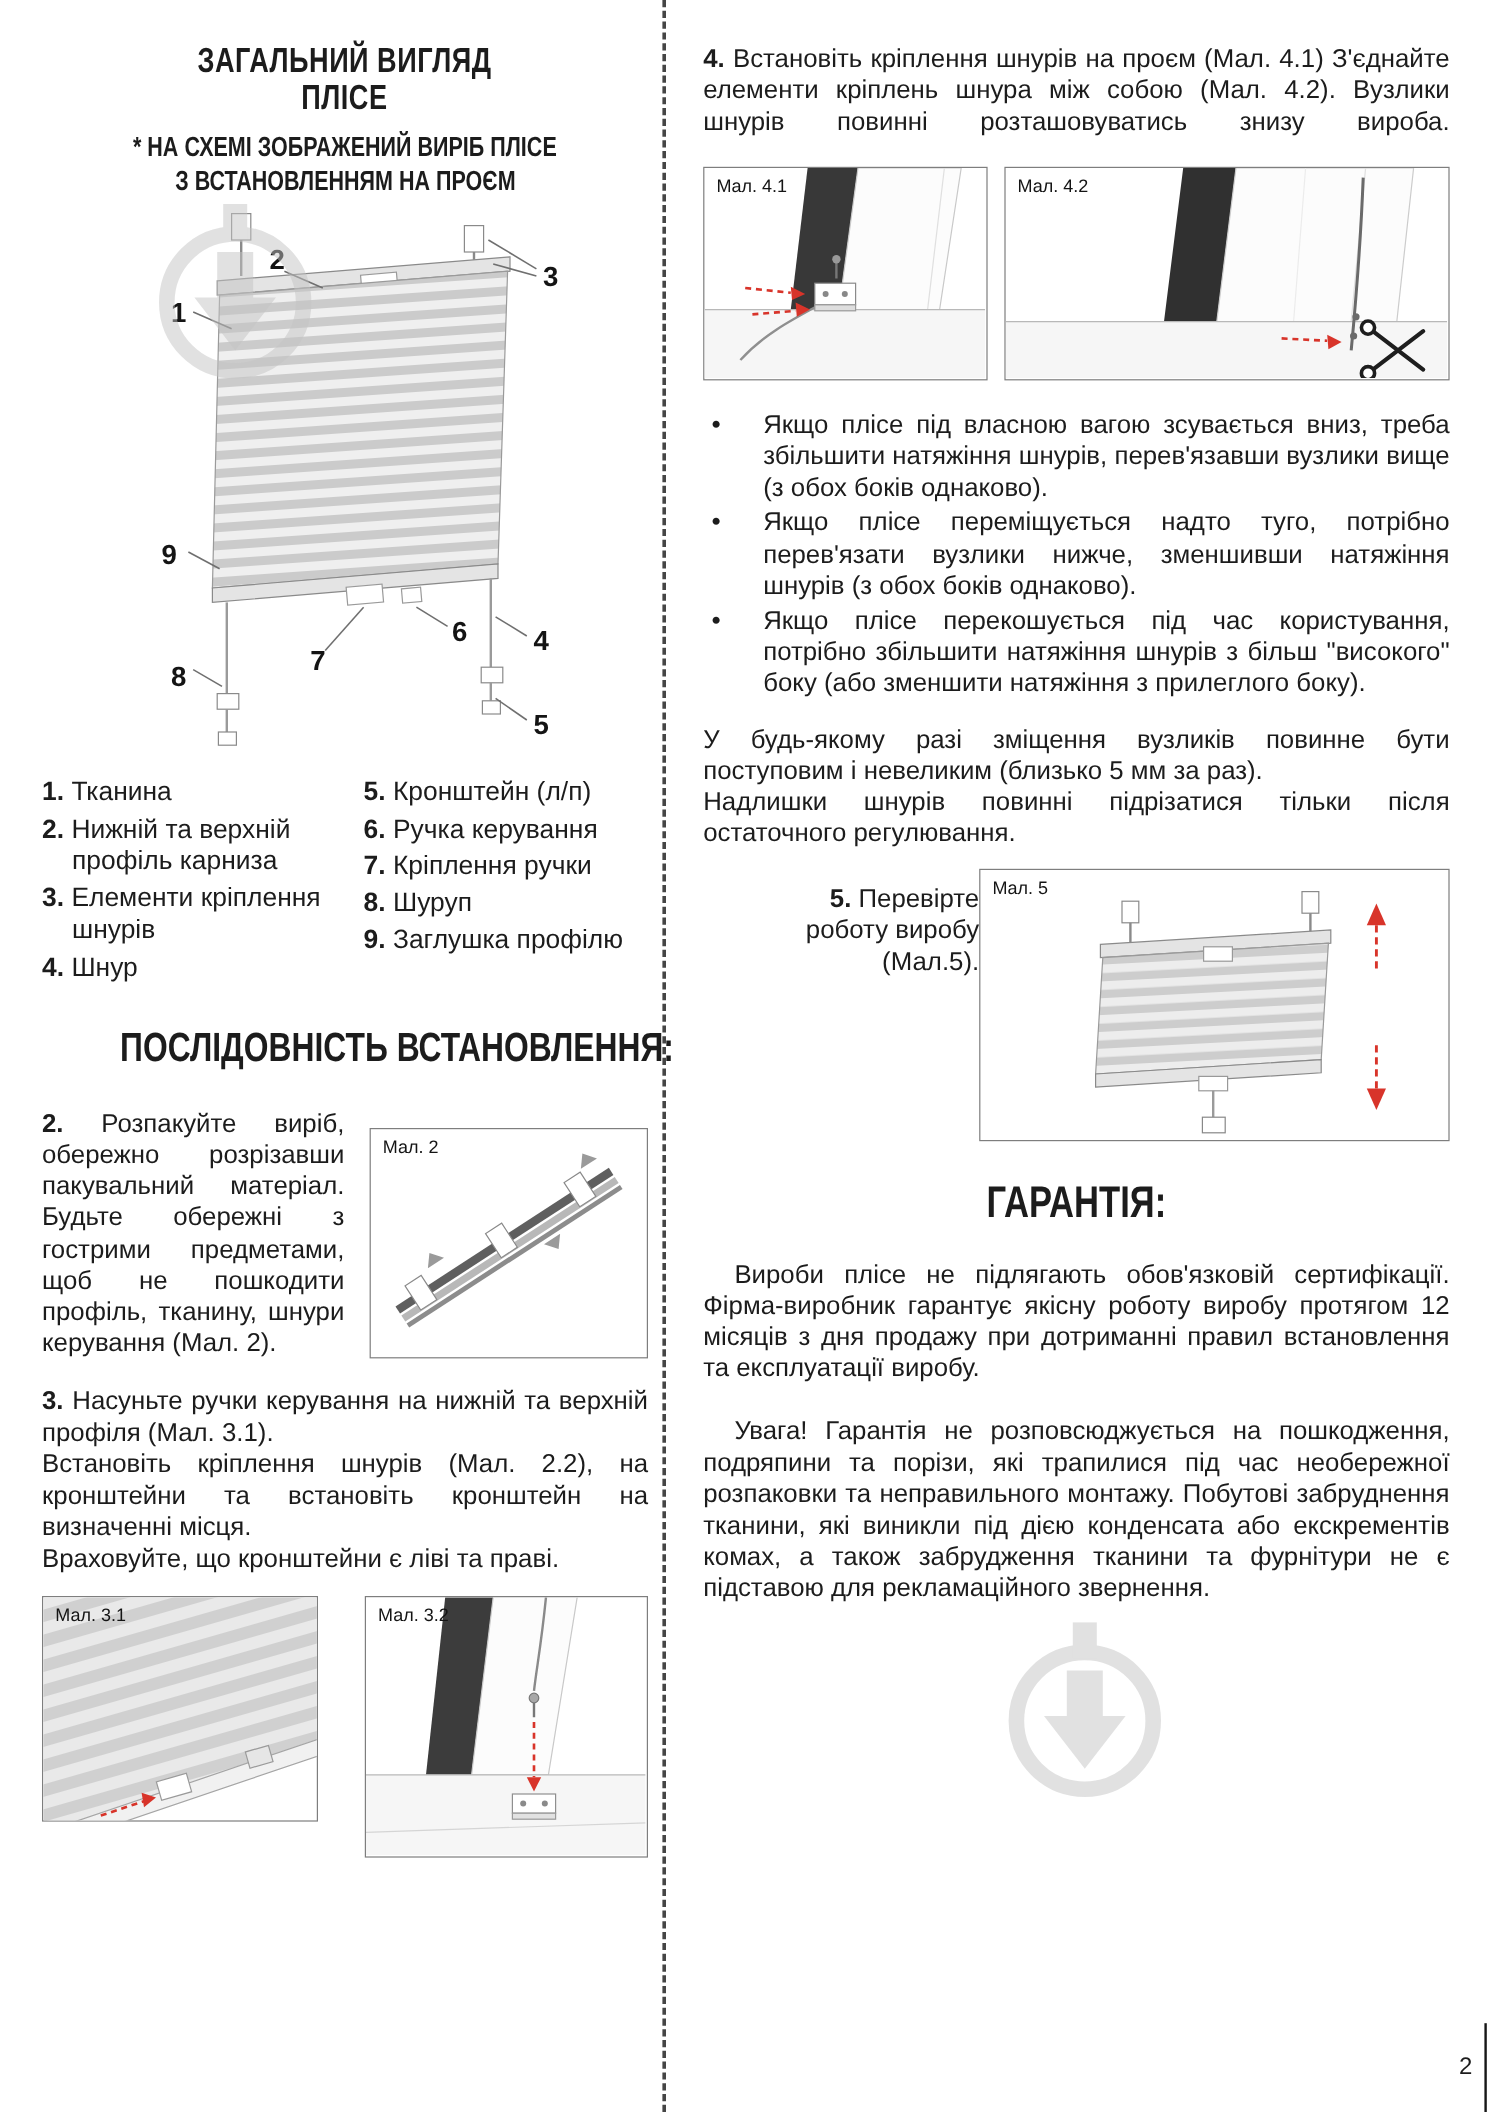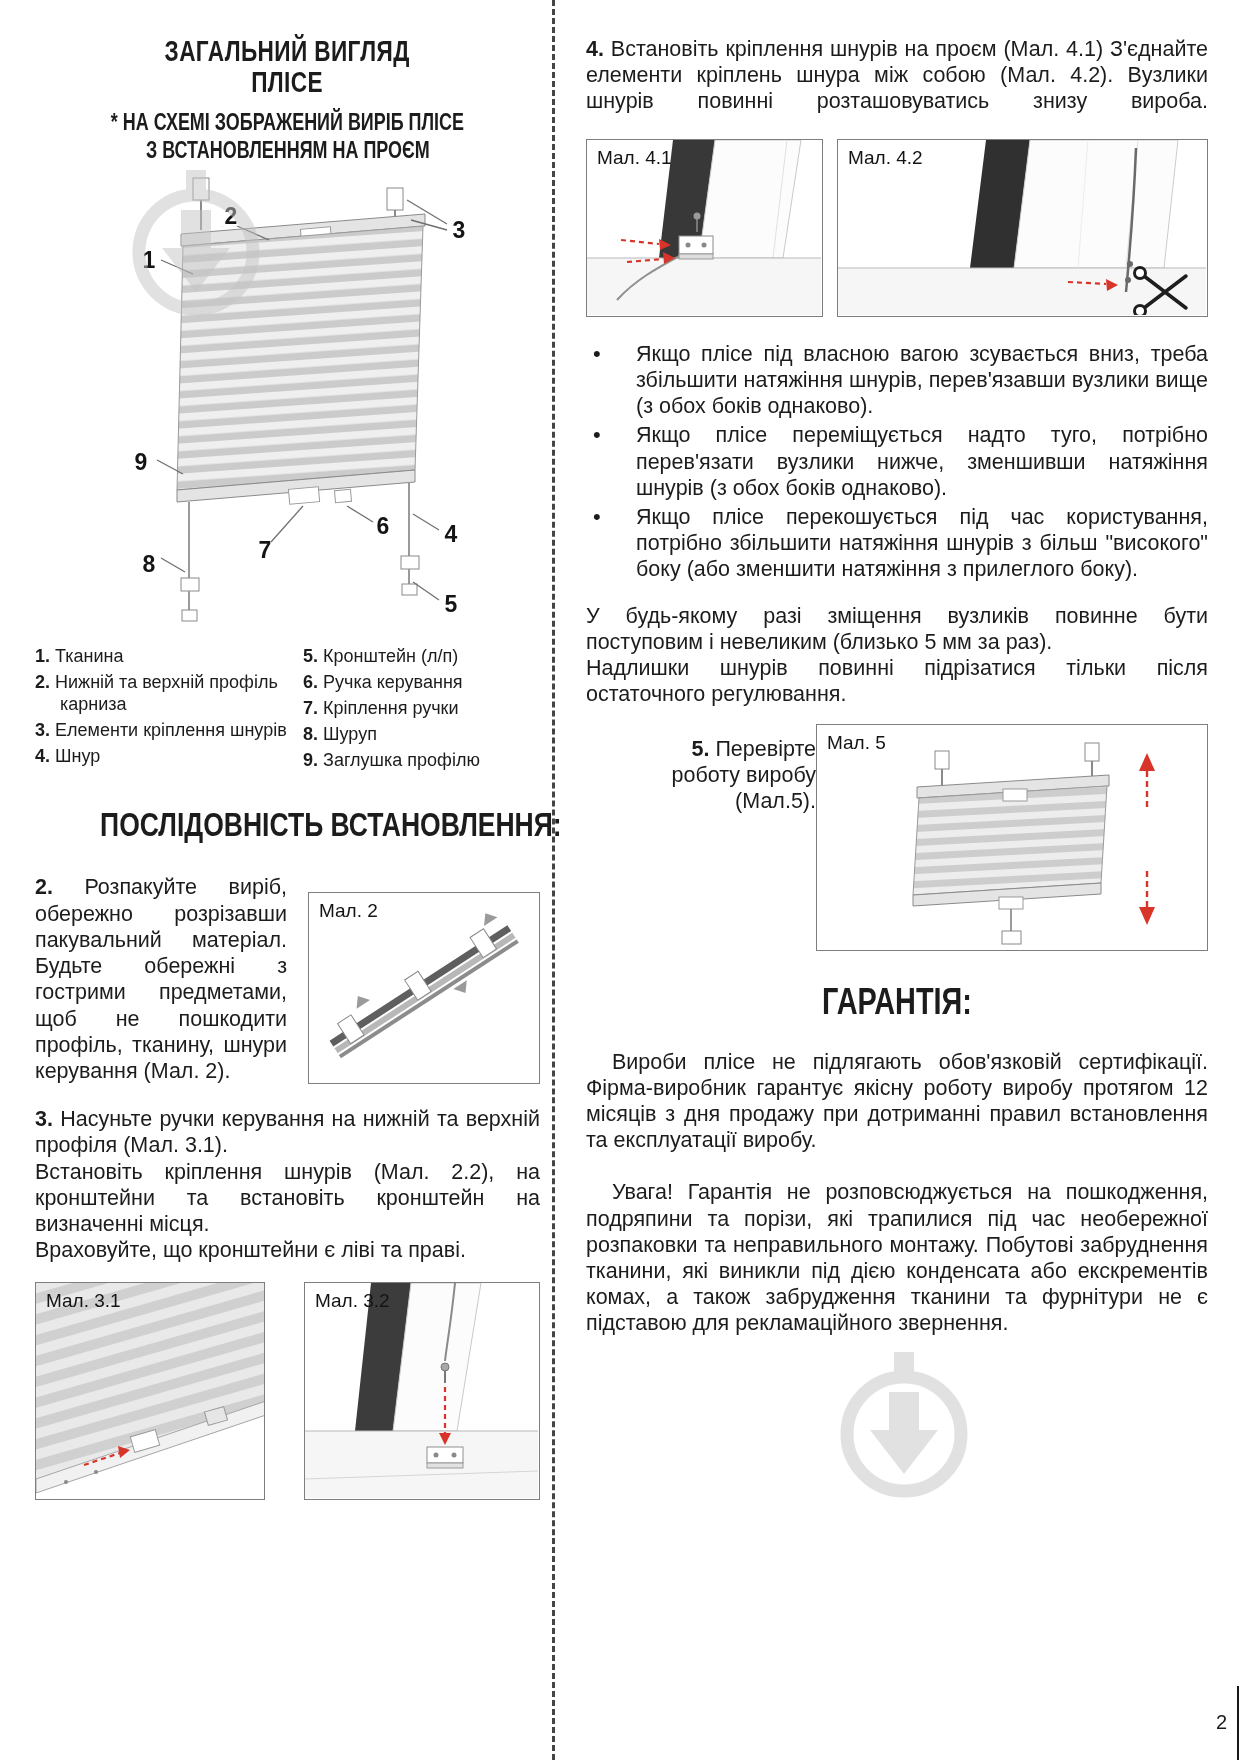--- a/index.html
+++ b/index.html
@@ -11,33 +11,33 @@
   .divider{position:absolute;left:552px;top:0;height:1760px;border-left:3px dashed #454545;z-index:0}
   .col-left{position:absolute;left:35px;top:36px;width:505px;z-index:1}
   .col-right{position:absolute;left:586px;top:36px;width:622px;z-index:1}
   .center{text-align:center}
   .cond{display:inline-block;transform:scaleX(0.78);transform-origin:50% 50%;font-weight:700;white-space:nowrap}
   .title{font-size:29px;line-height:1.06;letter-spacing:.5px}
   .subtitle{font-size:23px;line-height:1.18;margin-top:12px}
   .body-text{font-size:21.5px;line-height:1.22;text-align:justify}
   .b{font-weight:700}
   .fig-box{border:1.5px solid #7e7e7e;position:relative;overflow:hidden;background:#fff}
-  .fig-label{position:absolute;top:7px;left:10px;font-size:19px;z-index:3;color:#141414}
-  
-  .legend{display:flex;margin-top:12px;font-size:18px;line-height:1.22}
+  .fig-label{position:absolute;top:7px;left:10px;font-size:15px;z-index:3;color:#141414}
+  
+  .legend{display:flex;margin-top:12px;font-size:22px;line-height:1.22}
   .legend .c1{width:268px;padding-right:10px}
   .legend .c2{flex:1}
   .legend-item{padding-left:25px;text-indent:-25px;margin-bottom:4px}
   .install-heading{margin-top:30px;font-size:34px}
   .step2-row{display:flex;align-items:flex-end;margin-top:30px}
   .step2-text{width:252px}
   .fig2-box{width:232px;height:192px;margin-left:auto}
   .step3-block{margin-top:22px}
   .figs3-row{display:flex;justify-content:space-between;margin-top:18px}
-  .fig31-box{width:230px;height:218px}
+  .fig31-box{width:230px;height:188px}
   .fig32-box{width:236px;height:218px}
   
   .step4-p{text-align:justify;text-align-last:justify}
   .figs4-row{display:flex;gap:14px;margin-top:24px}
   .fig41-box{width:237px;height:178px}
   .fig42-box{width:371px;height:178px}
   .bullets{margin-top:24px}
   .bullet{position:relative;padding-left:50px;margin-bottom:3px}
   .bullet::before{content:"\2022";position:absolute;left:7px;top:0;font-size:22px;color:#1c1c1c}
   .notes{margin-top:20px}

